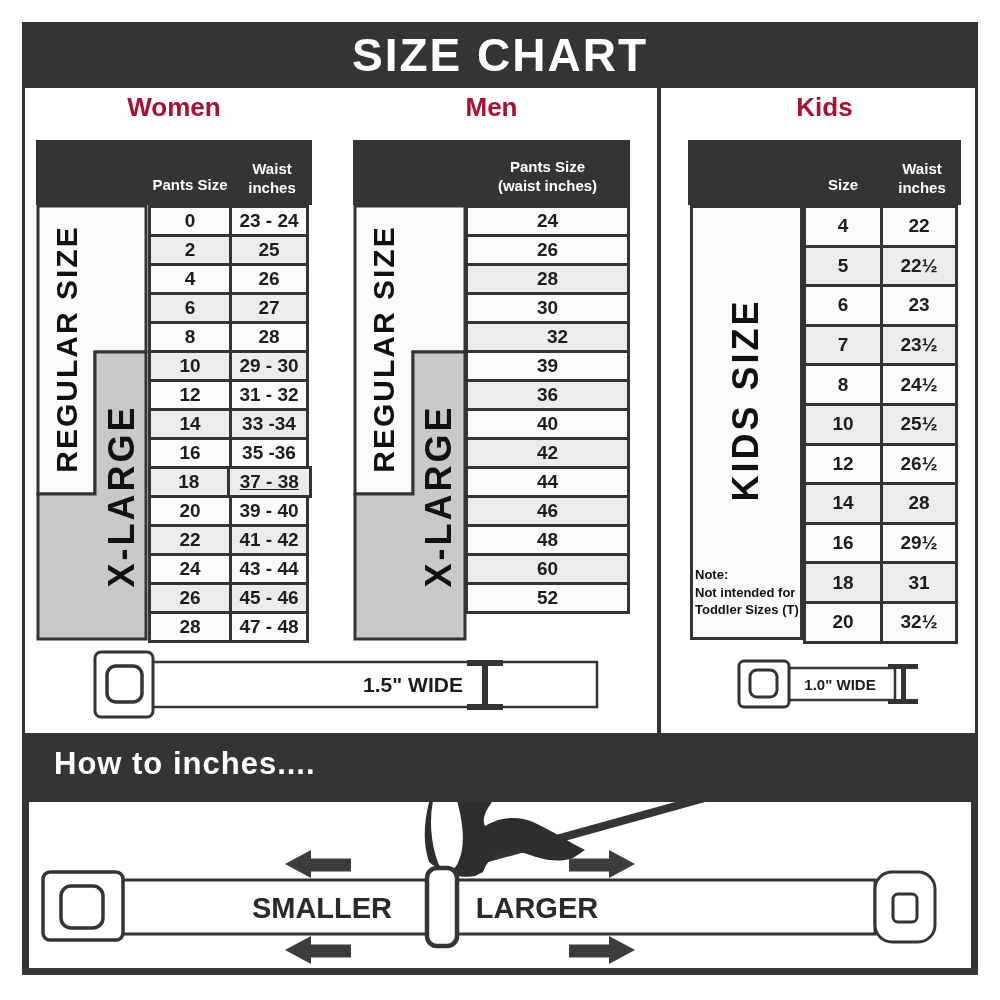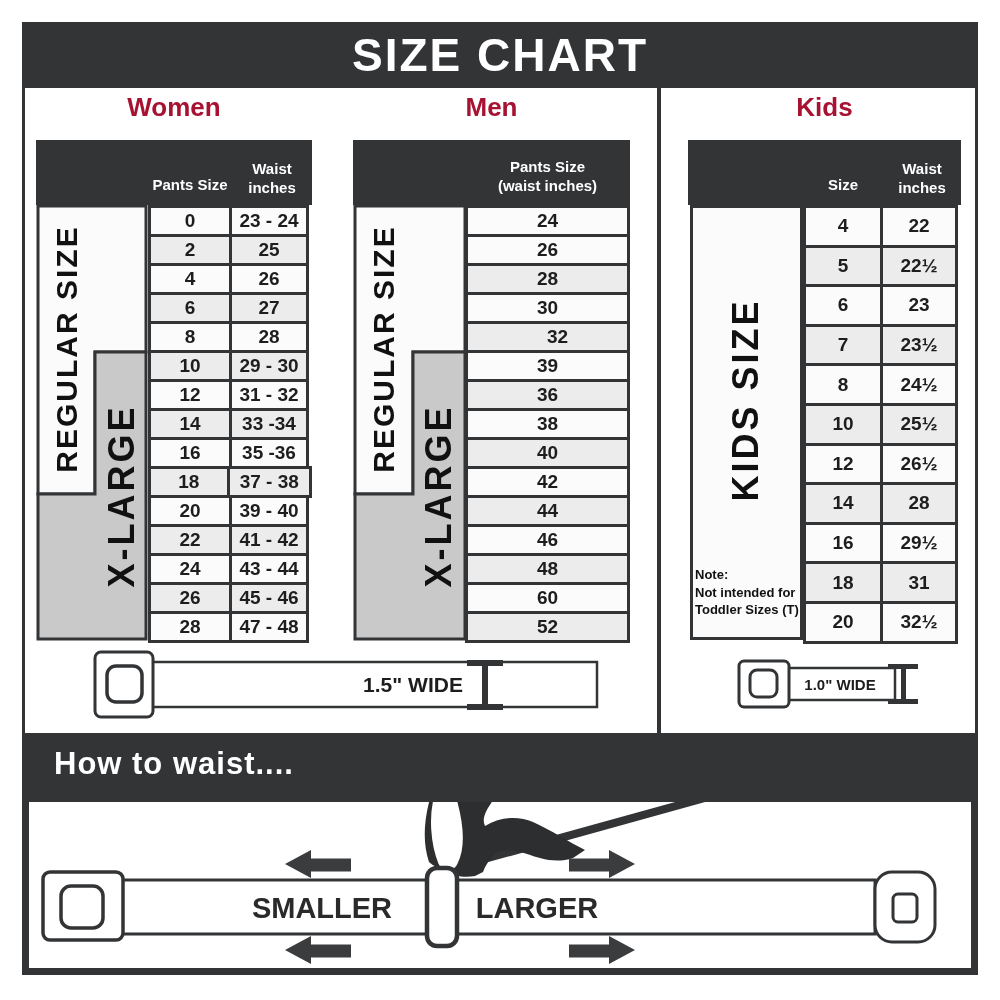--- a/index.html
+++ b/index.html
@@ -129,21 +129,21 @@
         <div class="cell" style="width:80px;">33 -34</div>
       </div>
 
       <div class="trow">
         <div class="cell" style="width:84px;">16</div>
         <div class="cell" style="width:80px;">35 -36</div>
       </div>
 
       <div class="trow">
         <div class="cell" style="width:84px;">18</div>
-        <div class="cell" style="width:88px;">37 - 38</div>
+        <div class="cell" style="width:88px;text-decoration:underline;">37 - 38</div>
       </div>
 
       <div class="trow">
         <div class="cell" style="width:84px;">20</div>
         <div class="cell" style="width:80px;">39 - 40</div>
       </div>
 
       <div class="trow">
         <div class="cell" style="width:84px;">22</div>
         <div class="cell" style="width:80px;">41 - 42</div>
@@ -201,23 +201,20 @@
       </div>
 
       <div class="trow">
         <div class="cell" style="width:165px;">39</div>
       </div>
 
       <div class="trow">
         <div class="cell" style="width:165px;">36</div>
       </div>
 
-      <div class="trow">
-        <div class="cell" style="width:165px;">38</div>
-      </div>
 
       <div class="trow">
         <div class="cell" style="width:165px;">40</div>
       </div>
 
       <div class="trow">
         <div class="cell" style="width:165px;">42</div>
       </div>
 
       <div class="trow">
@@ -332,21 +329,21 @@
     <rect x="15" y="13" width="27" height="27" rx="7" fill="#ffffff" stroke="#323436" stroke-width="3"></rect>
     <g fill="#323436">
       <rect x="166" y="9" width="5" height="36"></rect>
       <rect x="153" y="7" width="30" height="5"></rect>
       <rect x="153" y="42" width="30" height="5"></rect>
     </g>
     <text x="105" y="33" text-anchor="middle" font-size="15" font-weight="bold" fill="#1d1d1d">1.0" WIDE</text>
   </svg>
 
   <div class="abs" id="adjust-band">
-    <span>How to waist....</span>
+    <span>How to inches....</span>
   </div>
 
   <div class="abs" id="adjust-box"></div>
   <svg class="abs" style="left:29px;top:802px;" width="942" height="166" viewBox="0 0 942 166">
 
     <rect x="92" y="78" width="754" height="54" fill="#ffffff" stroke="#323436" stroke-width="3"></rect>
 
     <g>
       <rect x="14" y="70" width="80" height="68" rx="7" fill="#ffffff" stroke="#323436" stroke-width="3.5"></rect>
       <rect x="32" y="84" width="42" height="42" rx="10" fill="#ffffff" stroke="#323436" stroke-width="3.5"></rect>

